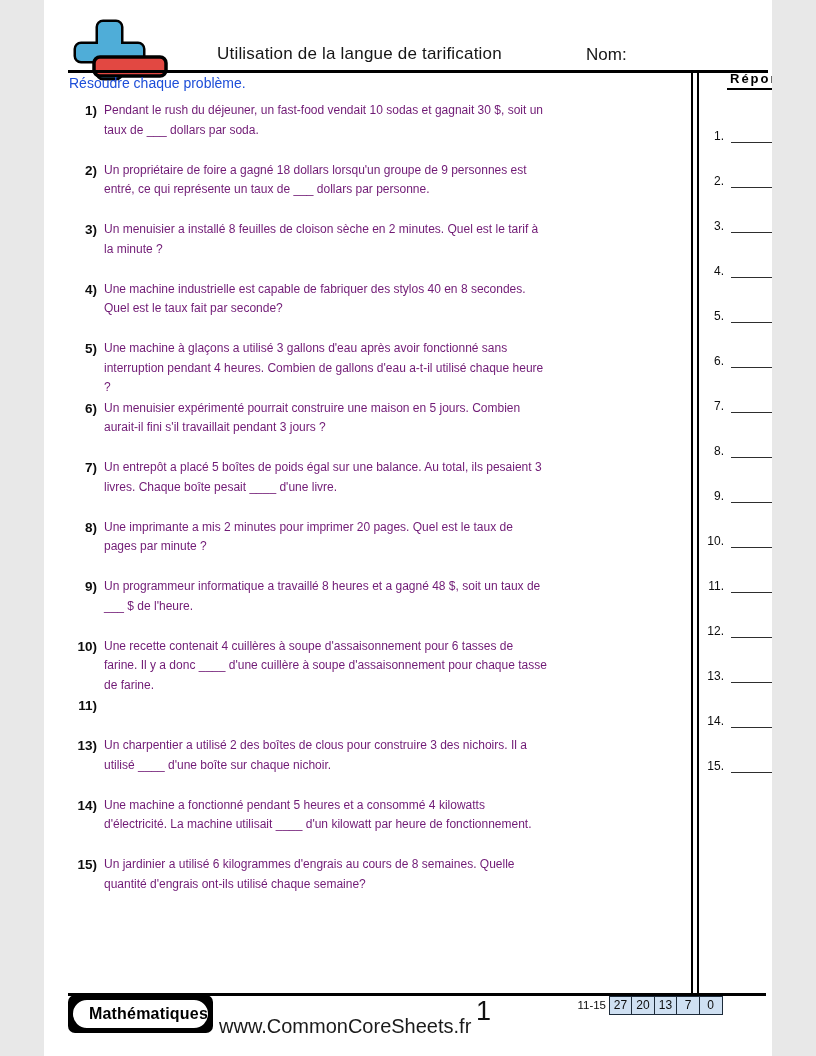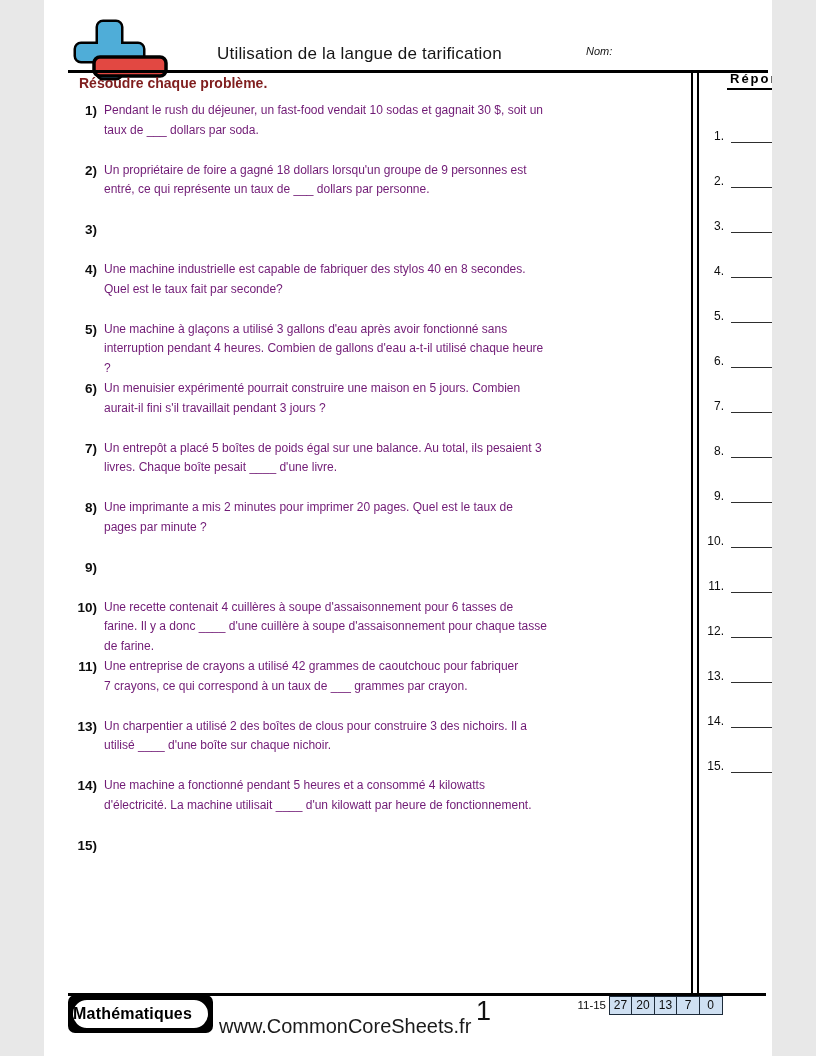--- a/index.html
+++ b/index.html
@@ -6,23 +6,23 @@
   html,body { background:#e8e8e8; }
   .page {
     position:relative; width:728px; height:1056px; background:#ffffff;
     font-family:"Liberation Sans", sans-serif; color:#111; overflow:hidden;
     margin:0 auto;
     padding-left:9px;
   }
   
   .logo-svg { position:absolute; left:26px; top:18px; }
   .page-title { position:absolute; left:173px; top:44px; font-size:17px; color:#161616; letter-spacing:0.2px; }
-  .name-label { position:absolute; left:542px; top:45px; font-size:11px; color:#161616;font-style:italic; }
+  .name-label { position:absolute; left:542px; top:45px; font-size:17px; color:#161616; }
   .header-rule { position:absolute; left:24px; right:4px; top:70px; height:3px; background:#000; }
-  .instruction { position:absolute; left:35px; top:75px; font-size:14px; font-weight:bold; color:#7f1d1d; }
+  .instruction { position:absolute; left:25px; top:75px; font-size:14px; font-weight:normal; color:#1d4ed8; }
   
   .v-divider { position:absolute; left:647px; top:71px; height:922px; width:8px;
     border-left:2px solid #000; border-right:2px solid #000; }
   
   .problems { position:absolute; left:25px; top:101px; width:618px; }
   .prob { display:flex; margin-bottom:20.5px; }
   .prob.tight { margin-bottom:1px; }
   .prob-num { width:28px; min-width:28px; text-align:right; font-weight:bold;
     font-size:13.5px; line-height:19.5px; color:#0d0d0d; }
   .prob-text { margin-left:7px; font-size:12px; line-height:19.5px;
@@ -34,21 +34,21 @@
   .ans-row { display:flex; height:45px; }
   .ans-num { width:24px; min-width:24px; text-align:right; font-size:12px; line-height:15px;
     padding-top:5px; color:#0d0d0d; }
   .ans-line { width:107px; margin-left:7px; margin-top:18px; height:0;
     border-bottom:1.7px solid #2e2e2e; }
   
   .footer-rule { position:absolute; left:24px; right:6px; top:993px; height:3px; background:#000; }
   .brand-badge { position:absolute; left:24px; top:995px; width:145px; height:38px;
     background:#000; border-radius:7px; }
   .brand-pill { position:absolute; left:3px; top:3px; right:3px; bottom:3px; background:#fff;
-    border:2.5px solid #000; border-radius:18px; display:flex; align-items:center; justify-content:flex-start; }
+    border:2.5px solid #000; border-radius:18px; display:flex; align-items:center; justify-content:flex-end; }
   .brand-text { font-size:16px; font-weight:bold; color:#000; letter-spacing:0.2px; }
   .website { position:absolute; left:175px; top:1015px; font-size:20px; color:#1a1a1a; }
   .page-number { position:absolute; left:432px; top:996px; font-size:27px; color:#111; }
   .score-table { position:absolute; left:519px; top:996px; }
   .score-row { display:flex; }
   .score-row + .score-row { margin-top:-1.5px;justify-content:flex-end; }
   .score-label { width:47px; min-width:47px; text-align:right; padding-right:4px;
     font-size:11.5px; line-height:19px; color:#0d0d0d; }
   .score-cell { width:24px; min-width:24px; height:19px; border:1.5px solid #1d2b3a;
     margin-left:-1.5px; text-align:center; font-size:12px; line-height:16.5px; color:#0d0d0d;
@@ -81,20 +81,22 @@
         <div class="prob-text">Pendant le rush du déjeuner, un fast-food vendait 10 sodas et gagnait 30 $, soit un
 taux de ___ dollars par soda.</div>
       </div>
       <div class="prob">
         <div class="prob-num">2)</div>
         <div class="prob-text">Un propriétaire de foire a gagné 18 dollars lorsqu'un groupe de 9 personnes est
 entré, ce qui représente un taux de ___ dollars par personne.</div>
       </div>
       <div class="prob">
         <div class="prob-num">3)</div>
+        <div class="prob-text">Un menuisier a installé 8 feuilles de cloison sèche en 2 minutes. Quel est le tarif à
+la minute ?</div>
       </div>
       <div class="prob">
         <div class="prob-num">4)</div>
         <div class="prob-text">Une machine industrielle est capable de fabriquer des stylos 40 en 8 secondes.
 Quel est le taux fait par seconde?</div>
       </div>
       <div class="prob tight">
         <div class="prob-num">5)</div>
         <div class="prob-text">Une machine à glaçons a utilisé 3 gallons d'eau après avoir fonctionné sans
 interruption pendant 4 heures. Combien de gallons d'eau a-t-il utilisé chaque heure
@@ -110,44 +112,46 @@
         <div class="prob-text">Un entrepôt a placé 5 boîtes de poids égal sur une balance. Au total, ils pesaient 3
 livres. Chaque boîte pesait ____ d'une livre.</div>
       </div>
       <div class="prob">
         <div class="prob-num">8)</div>
         <div class="prob-text">Une imprimante a mis 2 minutes pour imprimer 20 pages. Quel est le taux de
 pages par minute ?</div>
       </div>
       <div class="prob">
         <div class="prob-num">9)</div>
+        <div class="prob-text">Un programmeur informatique a travaillé 8 heures et a gagné 48 $, soit un taux de
+___ $ de l'heure.</div>
       </div>
       <div class="prob tight">
         <div class="prob-num">10)</div>
         <div class="prob-text">Une recette contenait 4 cuillères à soupe d'assaisonnement pour 6 tasses de
 farine. Il y a donc ____ d'une cuillère à soupe d'assaisonnement pour chaque tasse
 de farine.</div>
       </div>
       <div class="prob">
         <div class="prob-num">11)</div>
-        <div class="prob-text">Une entreprise de crayons a utilisé 42 grammes de caoutchouc pour fabriquer
-7 crayons, ce qui correspond à un taux de ___ grammes par crayon.</div>
       </div>
       <div class="prob">
         <div class="prob-num">13)</div>
         <div class="prob-text">Un charpentier a utilisé 2 des boîtes de clous pour construire 3 des nichoirs. Il a
 utilisé ____ d'une boîte sur chaque nichoir.</div>
       </div>
       <div class="prob">
         <div class="prob-num">14)</div>
         <div class="prob-text">Une machine a fonctionné pendant 5 heures et a consommé 4 kilowatts
 d'électricité. La machine utilisait ____ d'un kilowatt par heure de fonctionnement.</div>
       </div>
       <div class="prob">
         <div class="prob-num">15)</div>
+        <div class="prob-text">Un jardinier a utilisé 6 kilogrammes d'engrais au cours de 8 semaines. Quelle
+quantité d'engrais ont-ils utilisé chaque semaine?</div>
       </div>
     </div>
 
   <div class="answers-title">Réponses</div>
   <div class="answers">
       <div class="ans-row">
         <div class="ans-num">1.</div>
         <div class="ans-line"></div>
       </div>
       <div class="ans-row">

